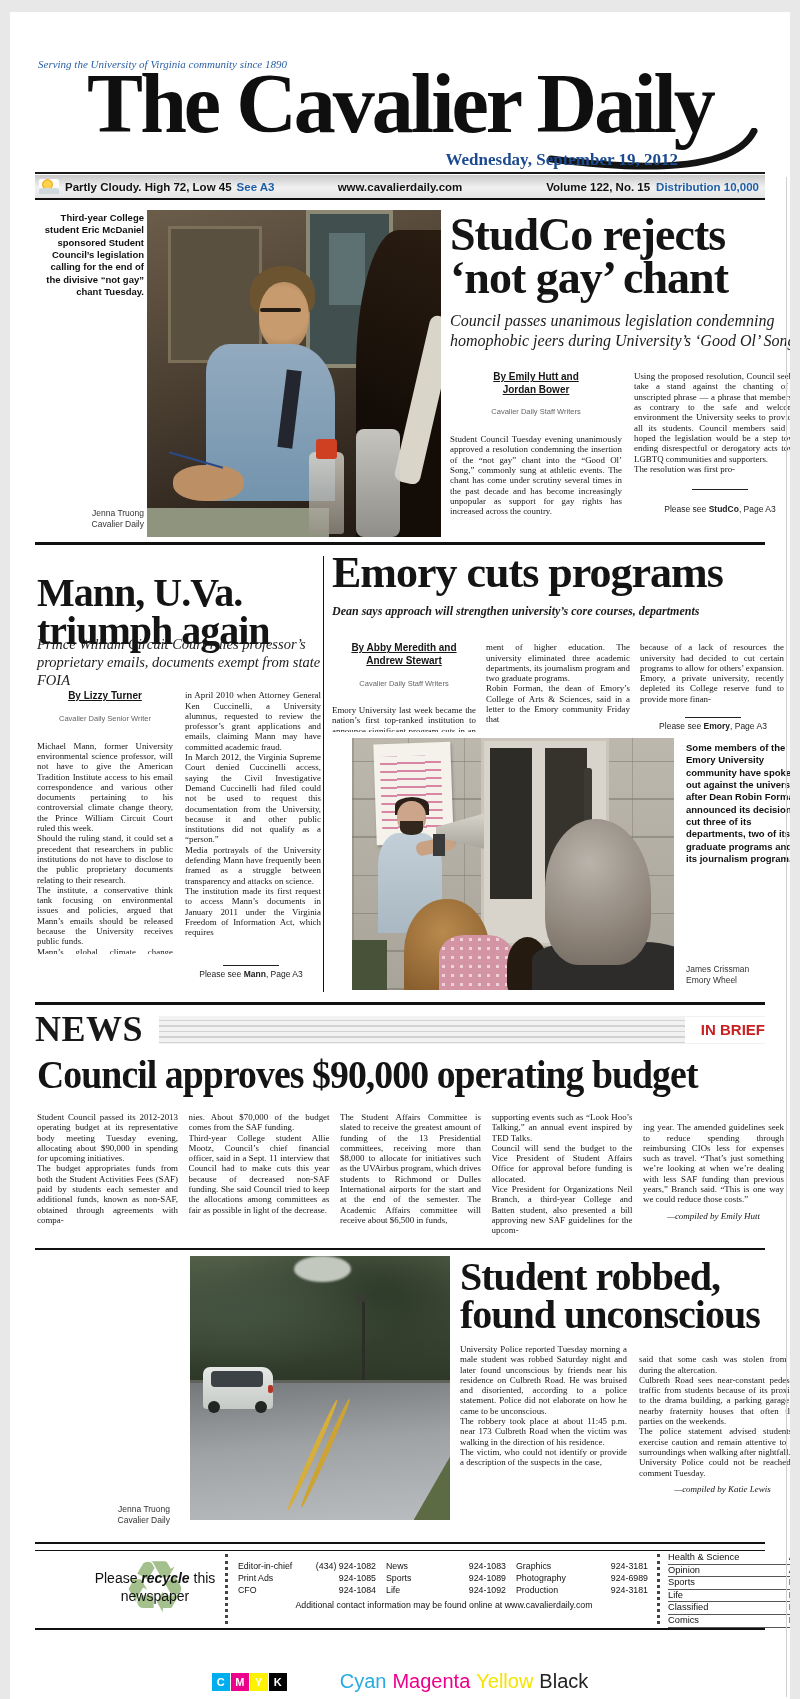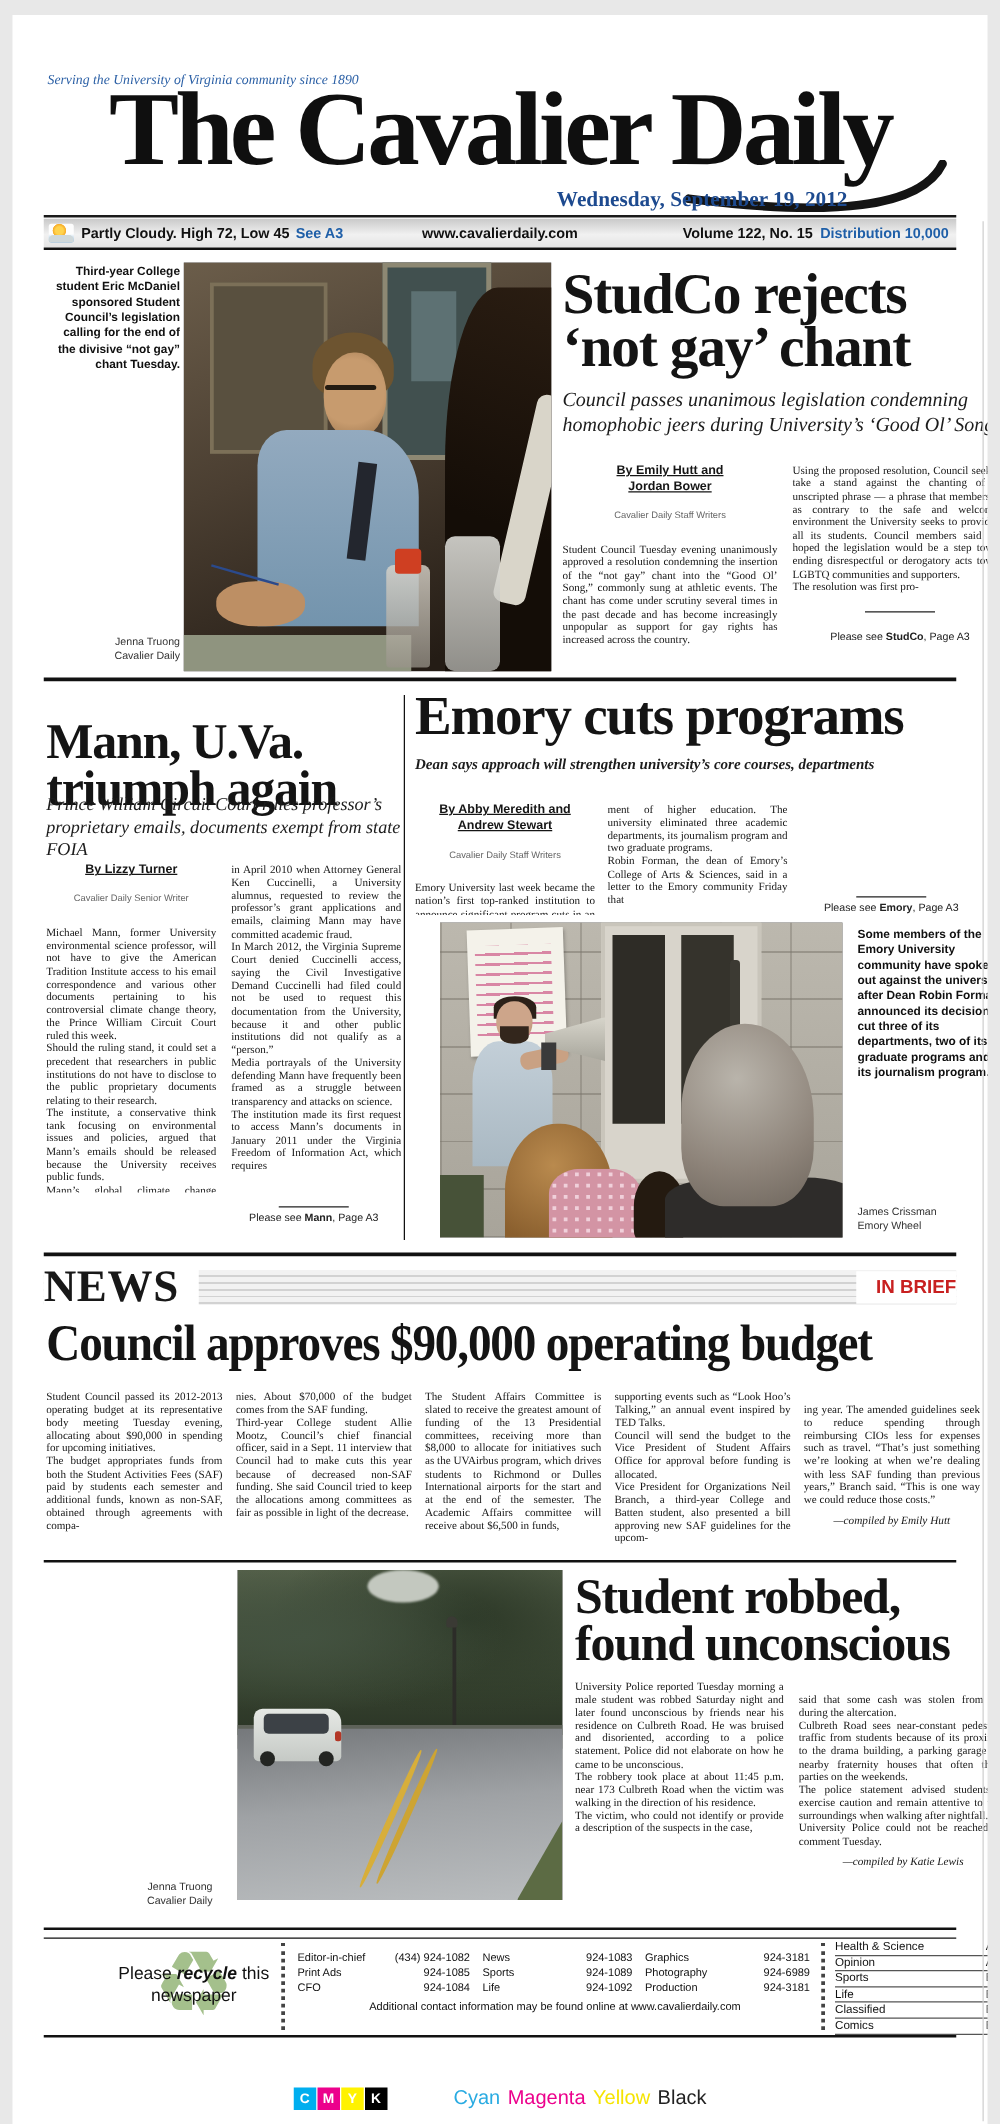--- a/index.html
+++ b/index.html
@@ -172,21 +172,21 @@
   .indexbox{left:658px;top:1540px;width:132px;font-family:"Liberation Sans",sans-serif;font-size:9.3px;}
   .idxrow{display:flex;justify-content:space-between;border-bottom:1.2px solid #555;line-height:11.6px;}
   .rule-f{left:25px;right:25px;top:1616px;height:2px;background:#111;}
 
   
   .cmyk{left:0;right:0;top:1658px;display:flex;align-items:center;justify-content:center;
         font-family:"Liberation Sans",sans-serif;}
   .cmyk-box{width:18px;height:18px;margin-right:1px;display:flex;align-items:center;justify-content:center;
         font-size:11px;font-weight:700;color:#fff;}
   .cb0{background:#00AEEF;}.cb1{background:#EC008C;}.cb2{background:#FFF200;}.cb3{background:#000;}
-  .cmyk-labels{margin-left:52px;font-size:16px;display:flex;gap:6px;}
+  .cmyk-labels{margin-left:52px;font-size:20px;display:flex;gap:6px;}
   .cl0{color:#29abe2;}.cl1{color:#ec008c;}.cl2{color:#f5e400;}.cl3{color:#222;}
 
   .scan-edge{right:3px;top:165px;bottom:14px;width:1px;background:#cfcfcf;}
 </style>
 </head>
 <body>
 
 <div class="page">
 
   <div class="abs tagline">Serving the University of Virginia community since 1890</div>
@@ -290,20 +290,23 @@
   <div class="abs emory-cols">
     <div class="body-col">
       <div class="byline pre">By Abby Meredith and
 Andrew Stewart</div>
       <div class="byorg">Cavalier Daily Staff Writers</div>
       <div style="margin-top:6px;" class="pre">Emory University last week became the nation’s first top-ranked institution to announce significant program cuts in an increasingly unstable environ-</div>
     </div>
     <div class="body-col">
       <span class="pre">ment of higher education. The university eliminated three academic departments, its journalism program and two graduate programs.
 Robin Forman, the dean of Emory’s College of Arts &amp; Sciences, said in a letter to the Emory community Friday that</span>
+    </div>
+    <div class="body-col">
+      <span class="pre">because of a lack of resources the university had decided to cut certain programs to allow for others’ expansion. Emory, a private university, recently depleted its College reserve fund to provide more finan-</span>
     </div>
   </div>
   <div class="abs jump jump-emory">
     <div class="jump-rule"></div>
     <span>Please see </span><b>Emory</b><span>, Page A3</span>
   </div>
 
   <div class="photo photo2">
     <div class="p2-wall"></div>
     <div class="p2-door"></div>

